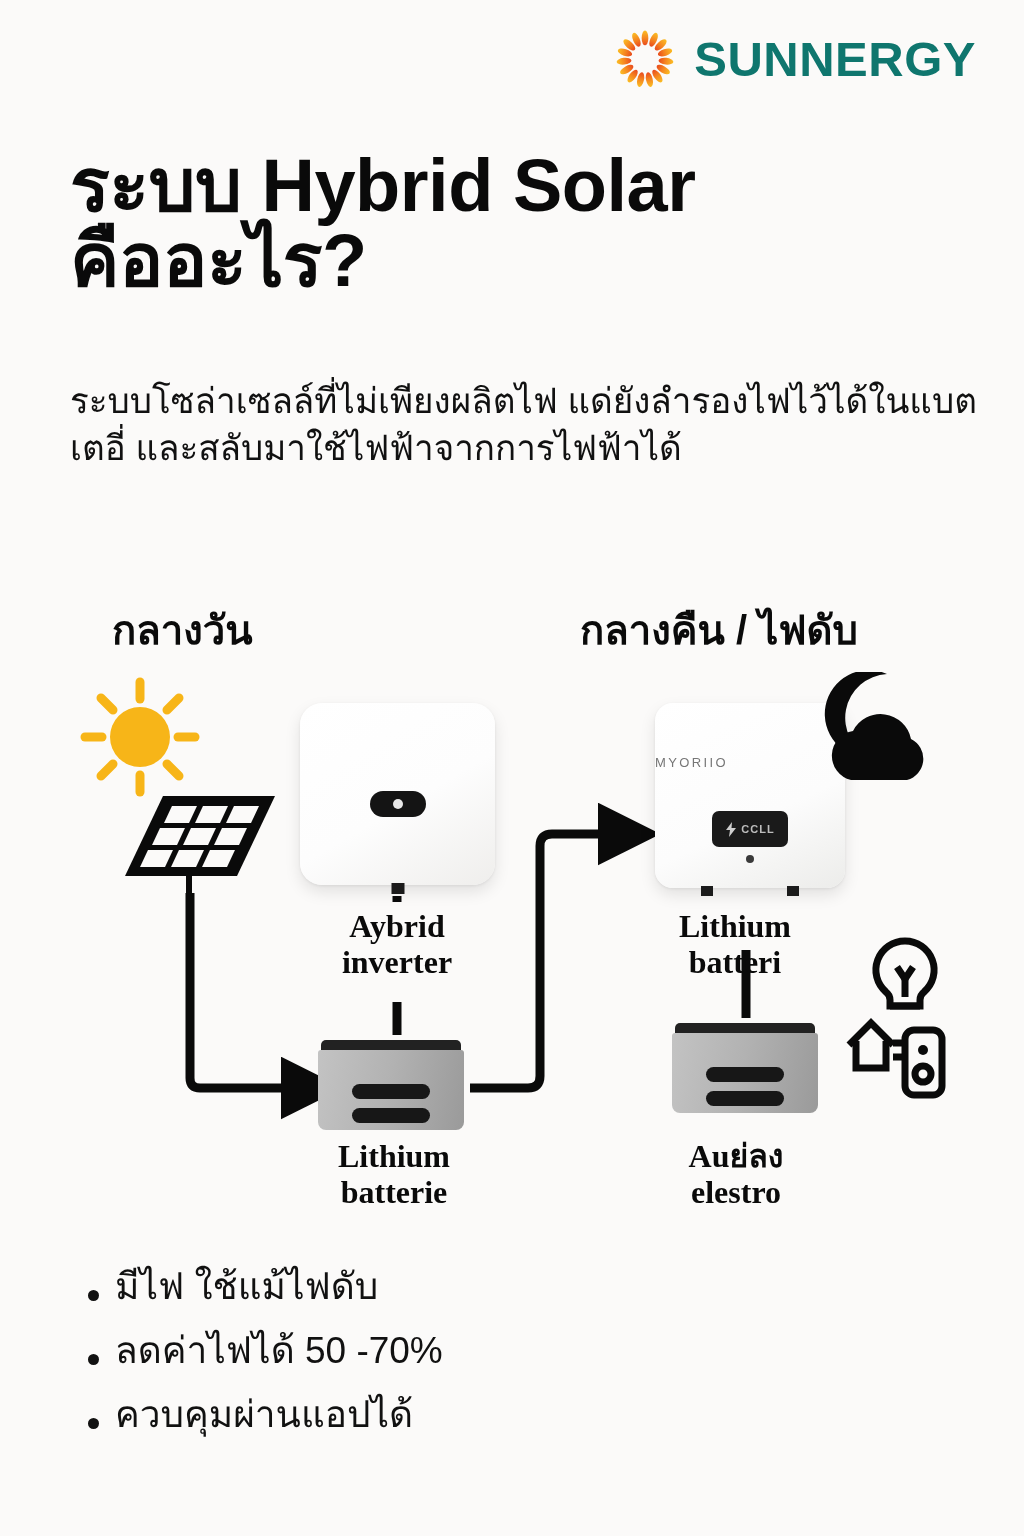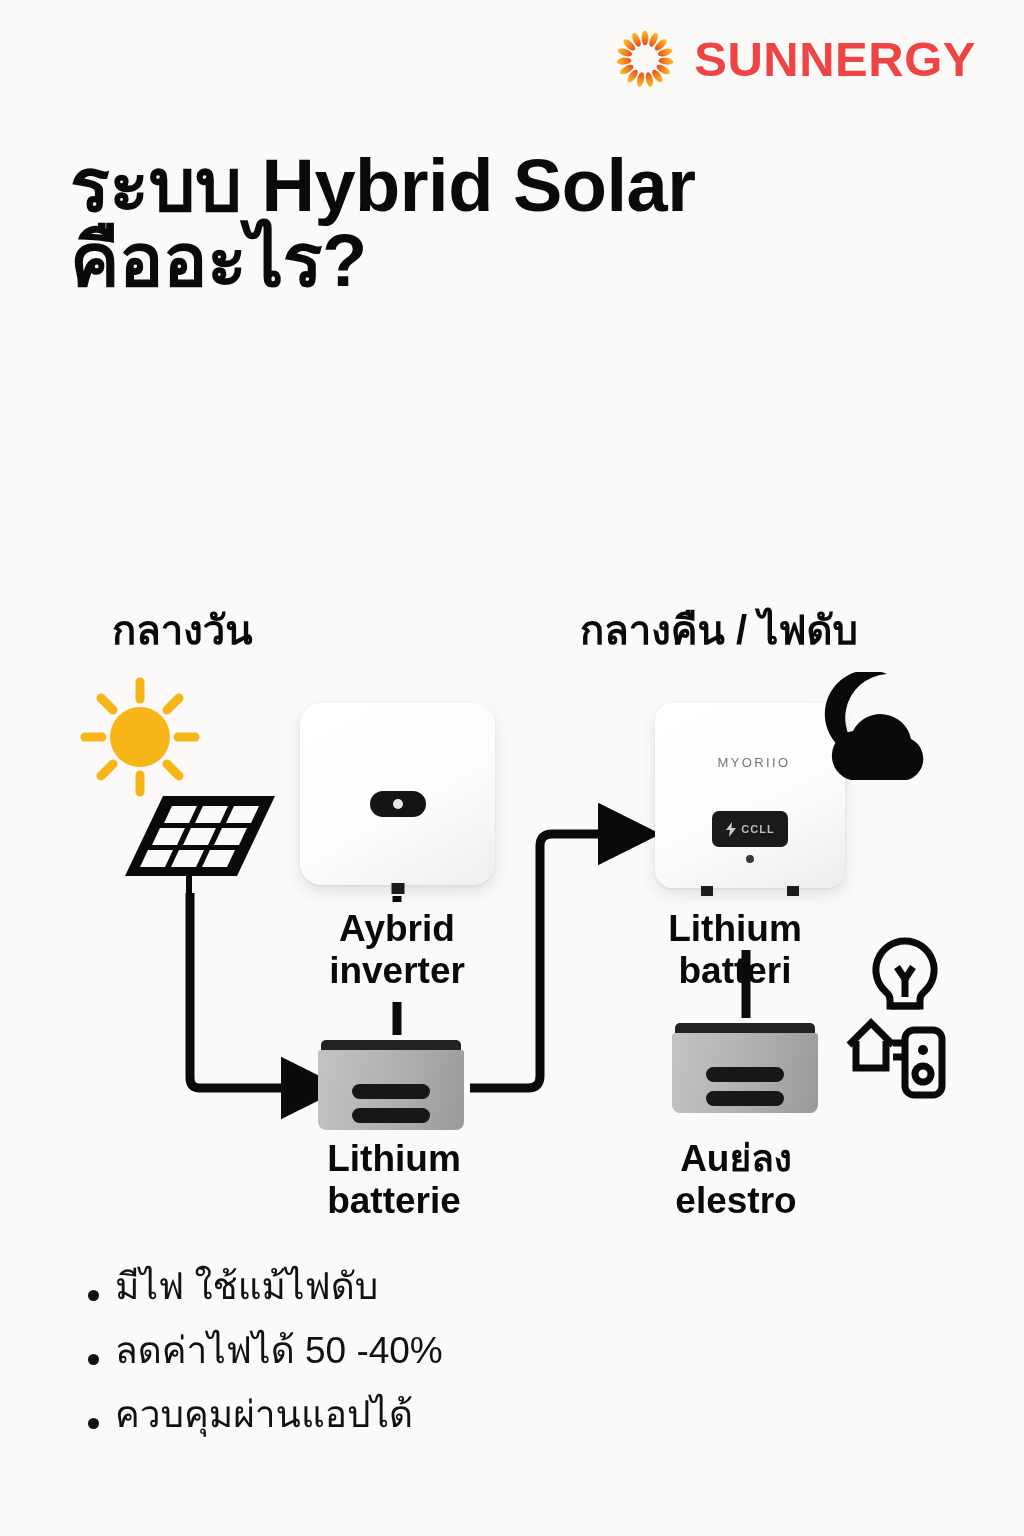--- a/index.html
+++ b/index.html
@@ -8,21 +8,21 @@
     background:#fbfaf9;
     font-family:"Liberation Sans","DejaVu Sans",sans-serif;
     overflow:hidden;
   }
   .page { position:relative; width:1024px; height:1536px; background:#fbfaf9; }
 
   
   .logo-row{ position:absolute; top:28px; right:48px; display:flex; align-items:center; gap:18px; }
   .logo-mark{ width:62px; height:62px; position:relative; }
   .logo-word{
-    font-size:49px; font-weight:700; letter-spacing:0.5px; color:#ef4444;
+    font-size:49px; font-weight:700; letter-spacing:0.5px; color:#0f766e;
     line-height:1; font-family:"Liberation Sans",sans-serif;
   }
 
   
   .headline{
     position:absolute; left:70px; top:148px; width:900px;
     font-size:74px; font-weight:700; line-height:1.02; color:#0a0a0a;
     letter-spacing:-0.5px;
   }
   .subtitle{
@@ -66,21 +66,21 @@
   }
 
   
   .rdevice{
     left:655px; top:53px; width:190px; height:185px;
     background:linear-gradient(155deg,#ffffff 0%,#fcfcfc 60%,#ececea 100%);
     border-radius:18px;
     box-shadow:0 7px 16px rgba(0,0,0,.10), 0 1px 3px rgba(0,0,0,.07);
   }
   .rdevice .brand{
-    position:absolute; left:8px; right:0; top:52px; text-align:center;
+    position:absolute; left:0; right:0; top:52px; 
     font-size:13px; letter-spacing:2.4px; color:#767676; font-weight:500;
   }
   .rdevice .screen2{
     position:absolute; left:50%; top:108px; transform:translateX(-50%);
     width:76px; height:36px; background:#1a1a1a; border-radius:7px;
     display:flex; align-items:center; justify-content:center; gap:4px;
   }
   .rdevice .screen2 .txt{
     font-size:11px; color:#bdbdbd; letter-spacing:1px; font-weight:600;
   }
@@ -110,22 +110,22 @@
   }
   .battery .bar{
     position:absolute; left:50%; transform:translateX(-50%);
     width:78px; height:15px; background:#171717; border-radius:9px;
   }
   .battery .bar.b1{ top:34px; }
   .battery .bar.b2{ top:58px; }
 
   
   .dev-label{
-    position:absolute; text-align:center; font-size:37px; font-weight:700;
-    line-height:1.14; color:#0a0a0a; width:260px;
+    position:absolute; text-align:center; font-size:32px; font-weight:700;
+    line-height:1.14; color:#0a0a0a; width:260px;font-family:Liberation Serif, serif;
   }
   .lbl-inverter{ left:267px; top:258px; }
   .lbl-lithium-right{ left:605px; top:258px; }
   .lbl-battery-left{ left:264px; top:488px; }
   .lbl-battery-right{ left:606px; top:488px; }
 
   
   .appliances{ left:845px; top:285px; width:120px; height:165px; }
 
   
@@ -205,20 +205,21 @@
       </svg>
     </div>
     <div class="logo-word">SUNNERGY</div>
   </div>
 
   <div class="headline">
     <div>ระบบ Hybrid Solar</div>
     <div>คืออะไร?</div>
   </div>
 
+  <div class="subtitle">ระบบโซล่าเซลล์ที่ไม่เพียงผลิตไฟ แด่ยังลำรองไฟไว้ได้ในแบตเตอี่ และสลับมาใช้ไฟฟ้าจากการไฟฟ้าได้</div>
 
   <div class="col-head day">กลางวัน</div>
   <div class="col-head night">กลางคืน / ไฟดับ</div>
 
   <div class="diagram">
 
     <svg class="wires" viewBox="0 0 1024 610">
       <defs>
         <marker id="ah" markerWidth="7" markerHeight="7" refX="1.6" refY="3.5" orient="auto">
           <path d="M0,0 L7,3.5 L0,7 Z" fill="#0a0a0a"></path>
@@ -357,21 +358,21 @@
 
   </div>
 
   <div class="bullets">
     <div class="bullet">
       <span class="dot"></span>
       <span>มีไฟ ใช้แม้ไฟดับ</span>
     </div>
     <div class="bullet">
       <span class="dot"></span>
-      <span>ลดค่าไฟได้ 50 -40%</span>
+      <span>ลดค่าไฟได้ 50 -70%</span>
     </div>
     <div class="bullet">
       <span class="dot"></span>
       <span>ควบคุมผ่านแอปได้</span>
     </div>
   </div>
 
 </div>
 
 </body></html>

